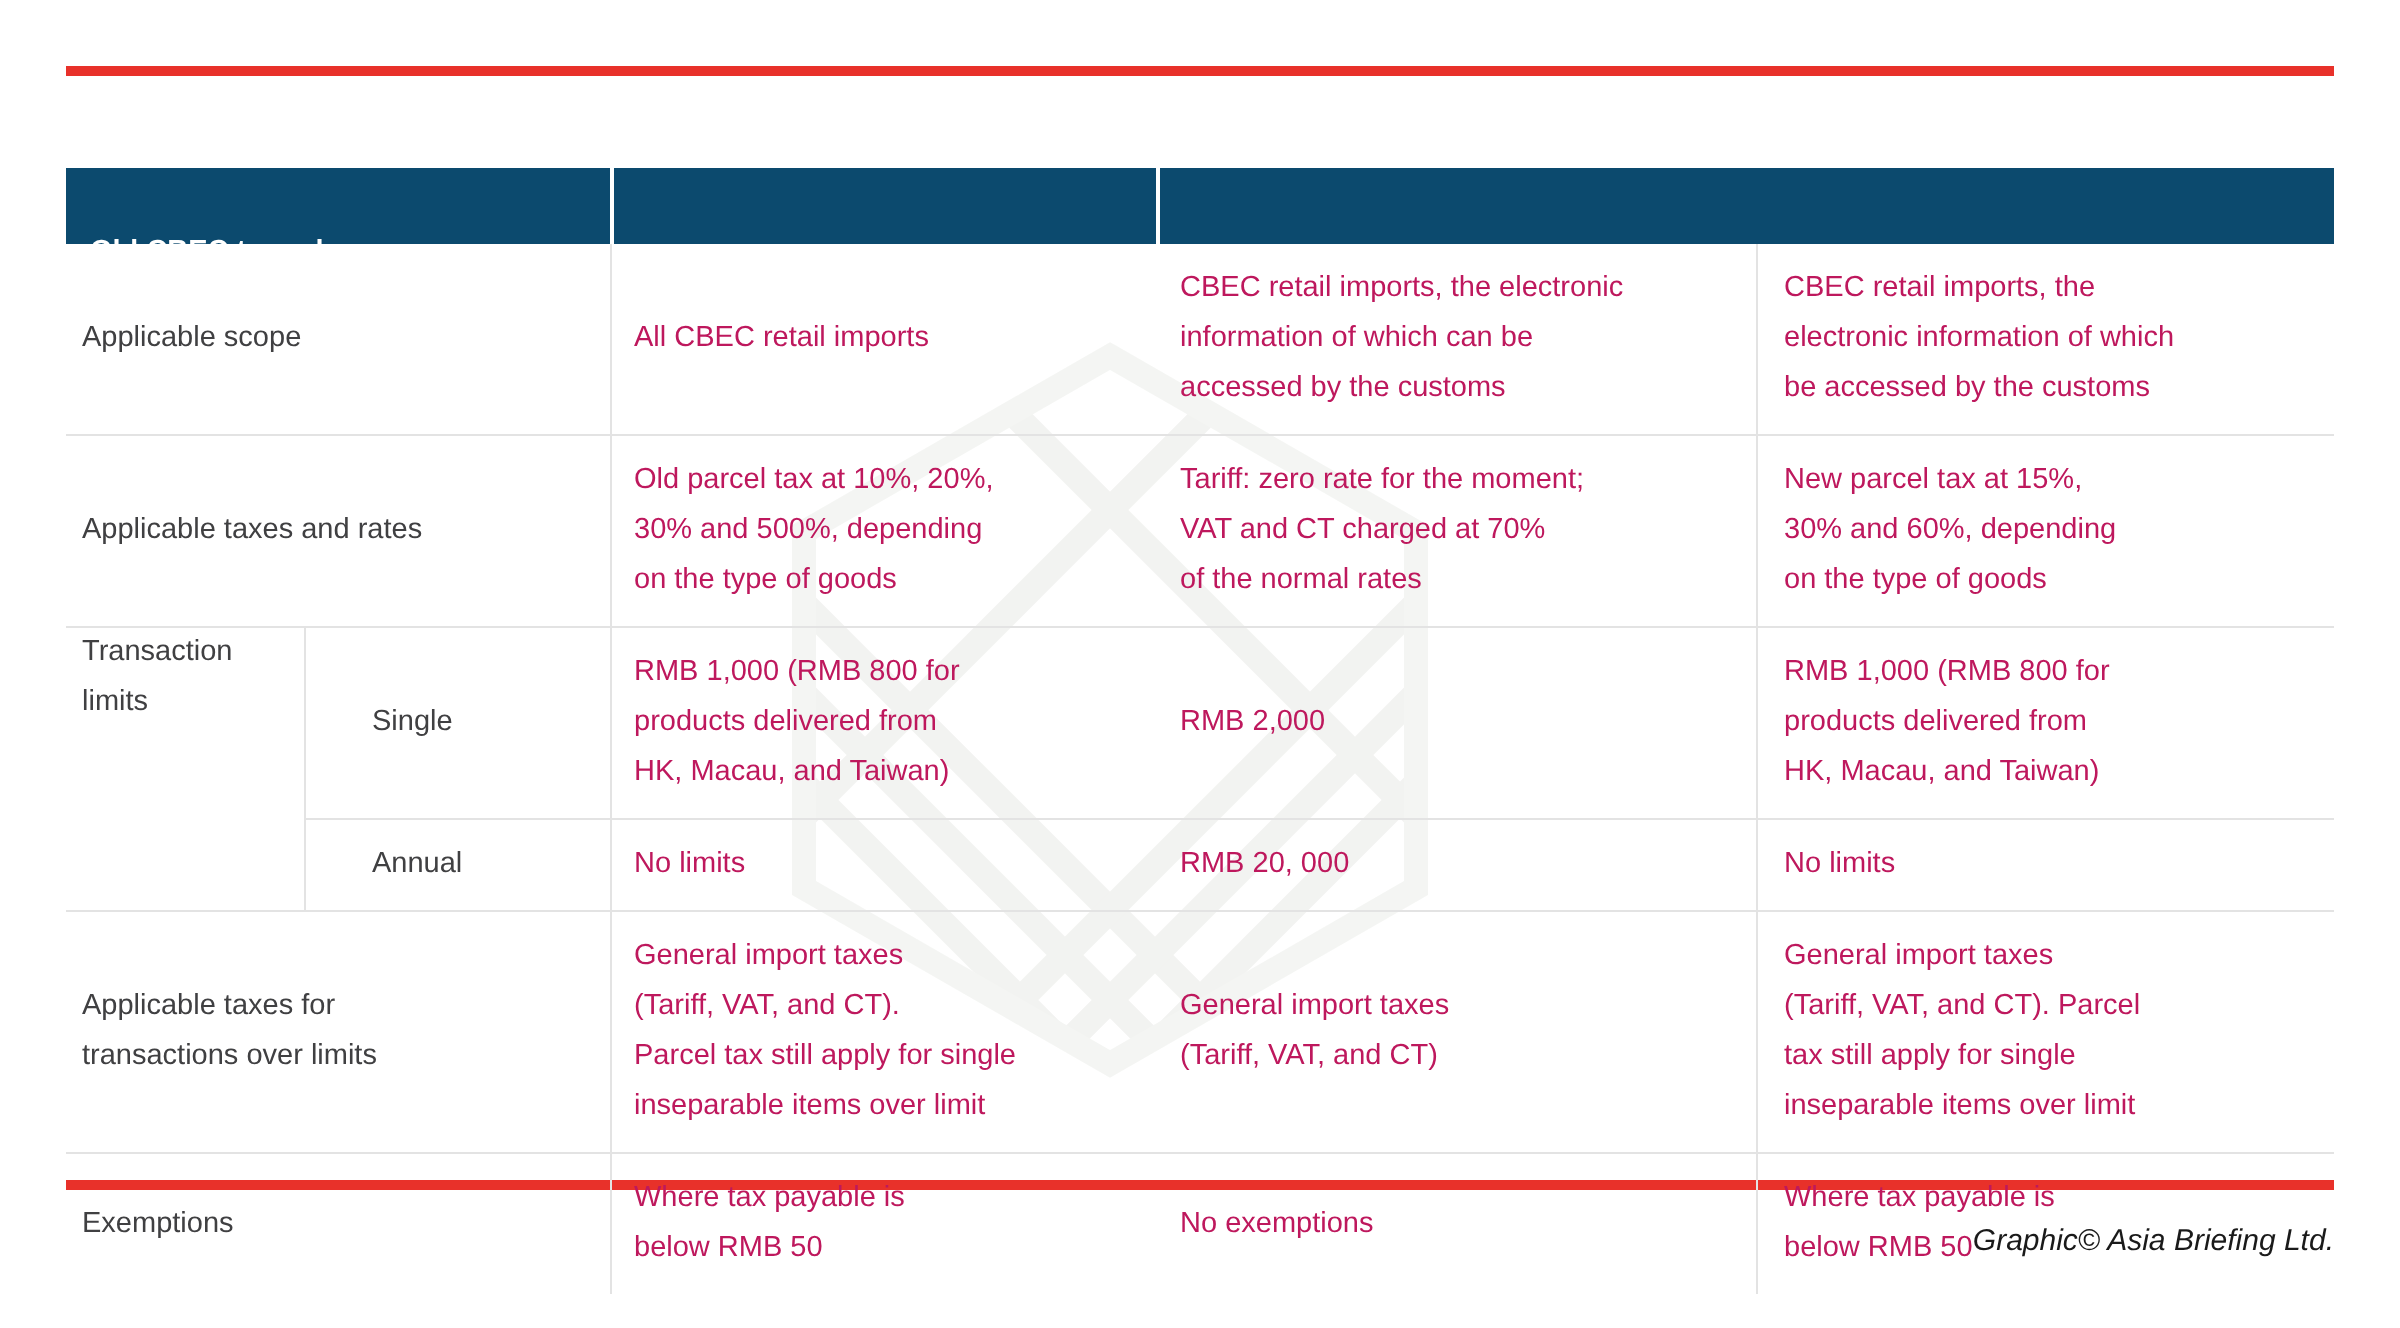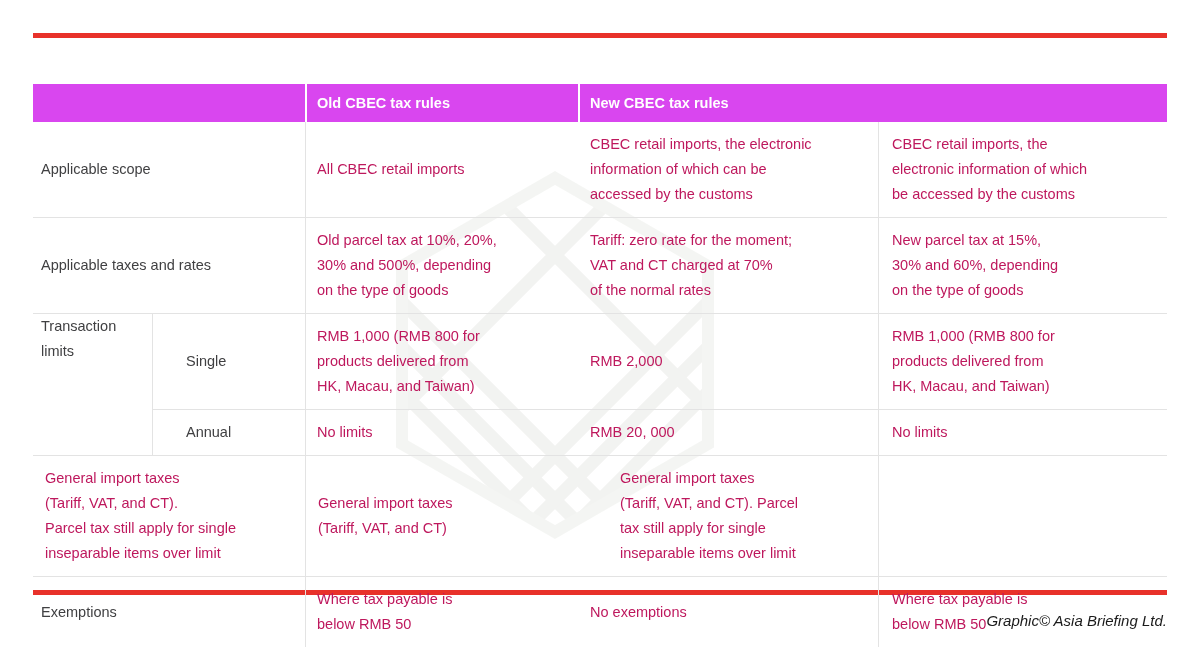--- a/index.html
+++ b/index.html
@@ -83,22 +83,23 @@
 
   .row {
     display: flex;
     position: relative;
     width: 1134px;
     box-sizing: border-box;
   }
 
   
   .row.header {
-    background: #d946ef;
+    background: #0c4a6e;
     height: 38px;
+    flex-direction: column;
   }
   .row.header .cell {
     color: #ffffff;
     font-size: 14.5px;
     font-weight: bold;
     display: flex;
     align-items: center;
     box-sizing: border-box;
     padding-left: 12px;
   }
@@ -311,20 +312,24 @@
             </div>
           <div class="vdiv" style="left:153px;"></div>
           <div class="vdiv" style="left:726px;"></div>
         </div>
 
       </div>
       <div class="vdiv" style="left:119px;"></div>
     </div>
 
     <div class="row body">
+      <div class="cell label c-label">
+          <span class="txt">Applicable taxes for
+transactions over limits</span>
+        </div>
       <div class="cell c-old">
           <span class="txt">General import taxes
 (Tariff, VAT, and CT).
 Parcel tax still apply for single
 inseparable items over limit</span>
         </div>
       <div class="cell c-newa">
           <span class="txt">General import taxes
 (Tariff, VAT, and CT)</span>
         </div>

